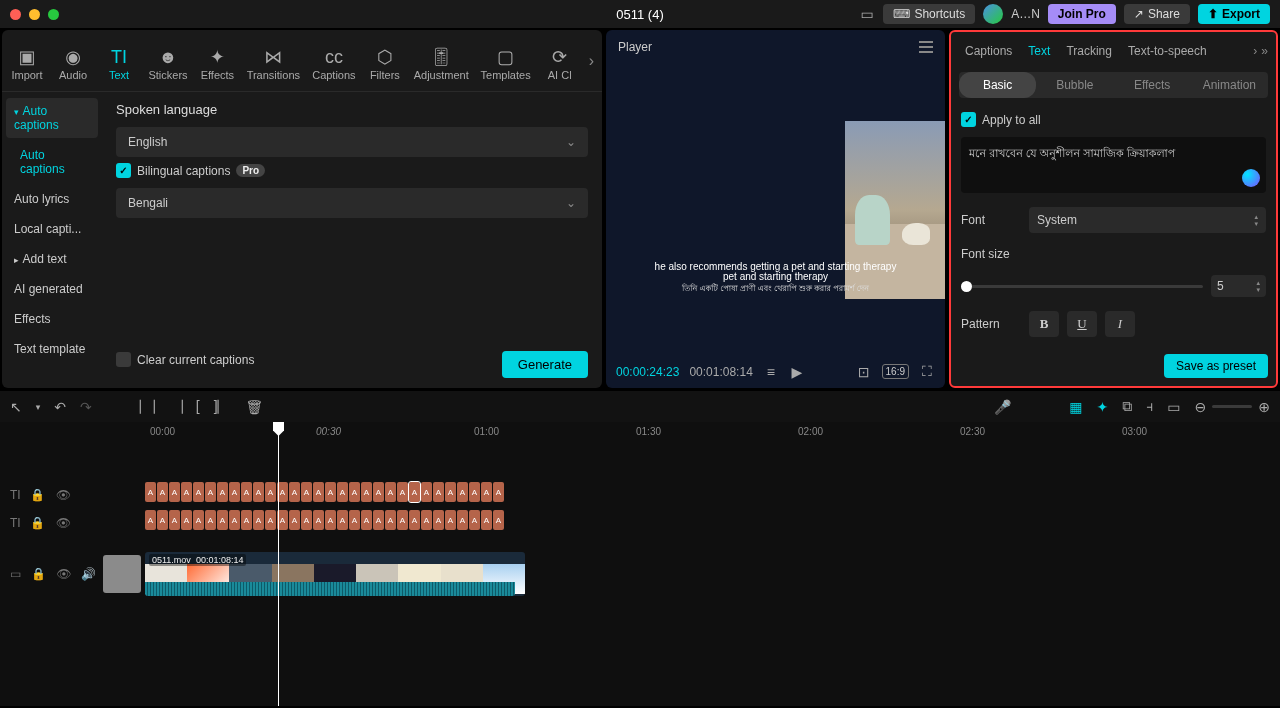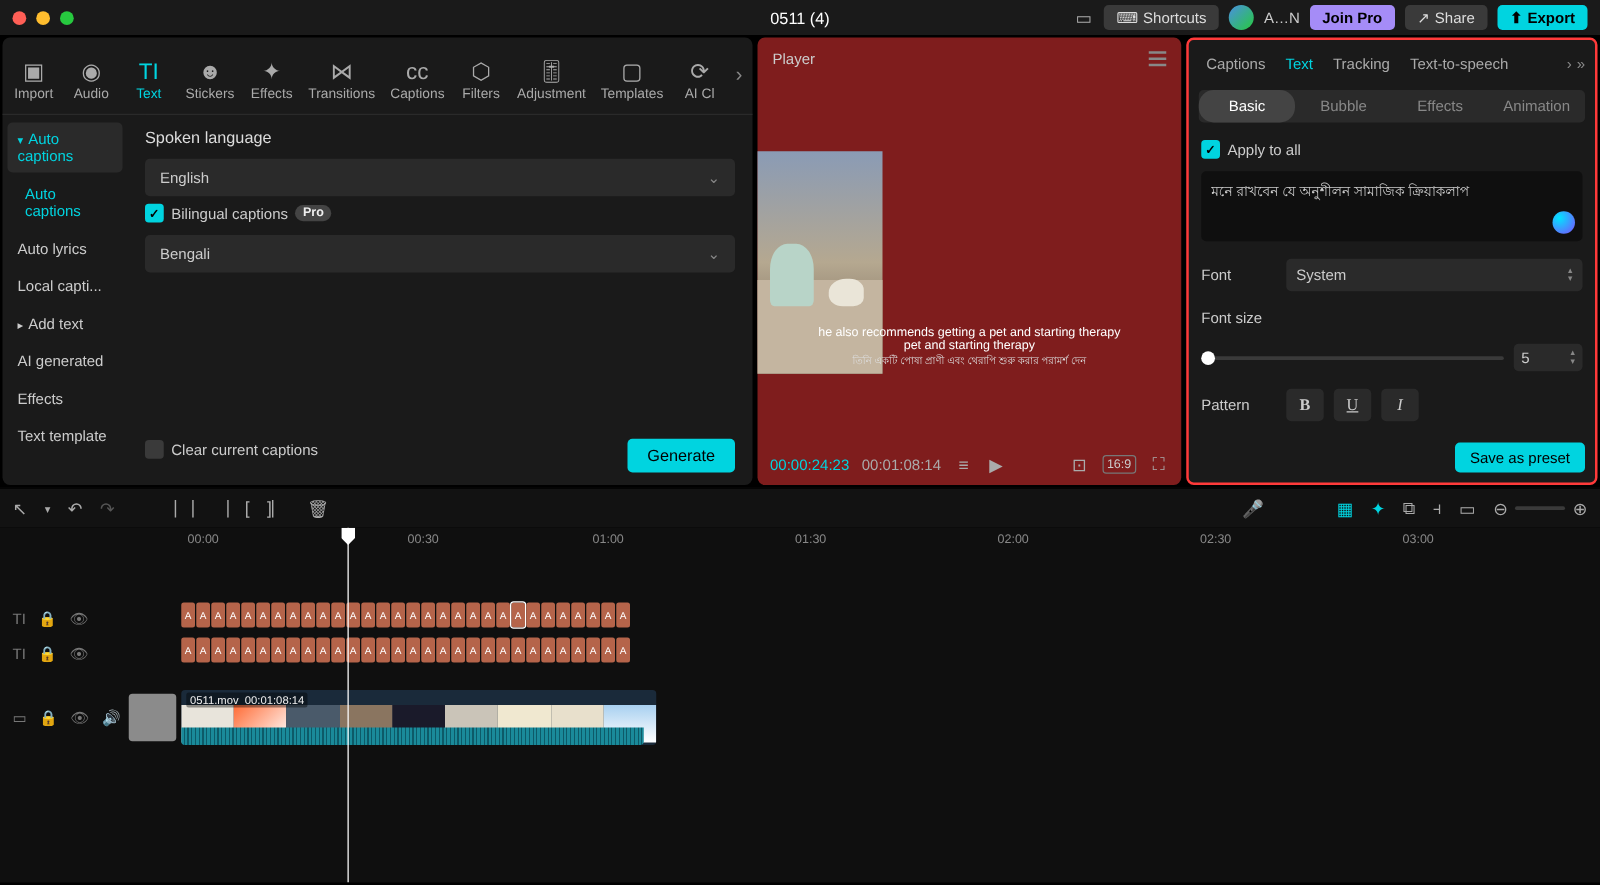--- a/index.html
+++ b/index.html
@@ -16,21 +16,21 @@
 .title-right { margin-left: auto; display: flex; gap: 8px; align-items: center; }
 .btn-pill { padding: 3px 10px; border-radius: 4px; font-size: 12px; display: flex; align-items: center; gap: 4px; cursor: pointer; }
 .btn-gray { background: #3a3a3a; color: #ddd; }
 .btn-cyan { background: #00d4e0; color: #000; font-weight: 600; }
 .btn-purple { background: #a58cf7; color: #000; font-weight: 600; }
 .avatar-sm { width: 20px; height: 20px; border-radius: 50%; background: linear-gradient(135deg,#4a90e2,#27c93f); display: inline-block; }
 
 
 .main { display: flex; height: 362px; }
 .left-col { width: 600px; display: flex; flex-direction: column; background: #1a1a1a; border-radius: 6px; margin: 2px; }
-.mid-col { width: 340px; background: #7f1d1d; border-radius: 6px; margin: 2px; display: flex; flex-direction: column; }
+.mid-col { width: 340px; background: #0f172a; border-radius: 6px; margin: 2px; display: flex; flex-direction: column; }
 .right-col { width: 330px; background: #1a1a1a; border: 2px solid #ff3a3a; border-radius: 6px; margin: 2px; display: flex; flex-direction: column; }
 
 
 .toolbar { display: flex; align-items: flex-end; padding: 6px 4px; gap: 4px; border-bottom: 1px solid #2a2a2a; height: 62px; overflow: hidden; }
 .tool-item { display: flex; flex-direction: column; align-items: center; gap: 2px; padding: 4px 6px; min-width: 42px; cursor: pointer; color: #aaa; }
 .tool-item.active { color: #00d4e0; }
 .tool-item .ico { font-size: 18px; height: 20px; display: flex; align-items: center; }
 .tool-item .lbl { font-size: 11px; }
 .tool-more { color: #888; font-size: 16px; align-self: center; padding: 0 4px; }
 
@@ -52,21 +52,21 @@
 .checkbox.off { background: #3a3a3a; }
 .pro-badge { background: #444; color: #eee; font-size: 10px; padding: 1px 6px; border-radius: 8px; font-weight: 600; }
 
 .left-footer { margin-top: auto; display: flex; justify-content: space-between; align-items: center; padding-top: 10px; }
 .btn-generate { background: #00d4e0; color: #000; padding: 6px 16px; border-radius: 4px; font-size: 13px; font-weight: 500; cursor: pointer; }
 
 
 .player-header { display: flex; justify-content: space-between; align-items: center; padding: 10px 12px; }
 .hamburger { display: flex; flex-direction: column; gap: 3px; cursor: pointer; }
 .hamburger span { width: 14px; height: 2px; background: #888; }
-.player-video { flex: 1; display: flex; align-items: center; justify-content: flex-start; position: relative; }
+.player-video { flex: 1; display: flex; align-items: center; justify-content: flex-end; position: relative; }
 .video-frame { width: 100px; height: 178px; background: linear-gradient(180deg,#8a9bb5 0%,#b5a890 50%,#6a584a 100%); position: relative; }
 .vf-floor { position: absolute; bottom: 0; height: 42%; width: 100%; background: #c4b5a0; }
 .vf-kid { position: absolute; left: 10%; bottom: 30%; width: 35px; height: 50px; background: #b8d4c8; border-radius: 40% 40% 10% 10%; }
 .vf-pet { position: absolute; right: 15%; bottom: 30%; width: 28px; height: 22px; background: #eae5d8; border-radius: 50% 40% 30% 40%; }
 .caption-overlay { position: absolute; bottom: 60px; width: 100%; text-align: center; font-size: 10px; color: #fff; }
 .caption-overlay .line1 { font-size: 10px; white-space: nowrap; }
 .caption-overlay .line2 { font-size: 10px; margin-top: -1px; }
 .caption-overlay .line3 { font-size: 8px; color: #ddd; }
 .player-controls { display: flex; align-items: center; gap: 10px; padding: 8px 10px; }
 .time-cur { color: #00d4e0; font-size: 12px; }
@@ -373,21 +373,21 @@
   <div class="zoom-group">
     <span class="tt-icon">⊖</span>
     <div class="zoom-bar"></div>
     <span class="tt-icon">⊕</span>
   </div>
 </div>
 
 <div class="timeline">
   <div class="ruler">
     <span class="ruler-tick" style="left:50px;">00:00</span>
-    <span class="ruler-tick" style="left:226px;">00:30</span>
+    <span class="ruler-tick" style="left:216px;font-style:italic;">00:30</span>
     <span class="ruler-tick" style="left:374px;">01:00</span>
     <span class="ruler-tick" style="left:536px;">01:30</span>
     <span class="ruler-tick" style="left:698px;">02:00</span>
     <span class="ruler-tick" style="left:860px;">02:30</span>
     <span class="ruler-tick" style="left:1022px;">03:00</span>
   </div>
   <div class="playhead" style="left:278px;"></div>
 
   <div class="tracks">
     <div class="track">

